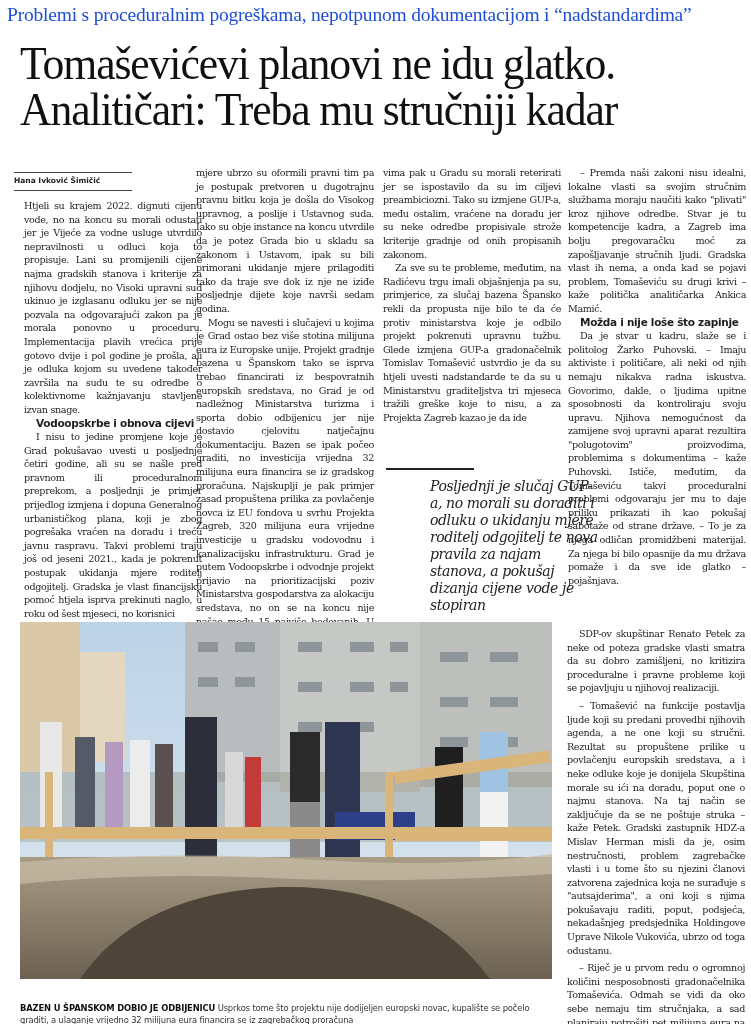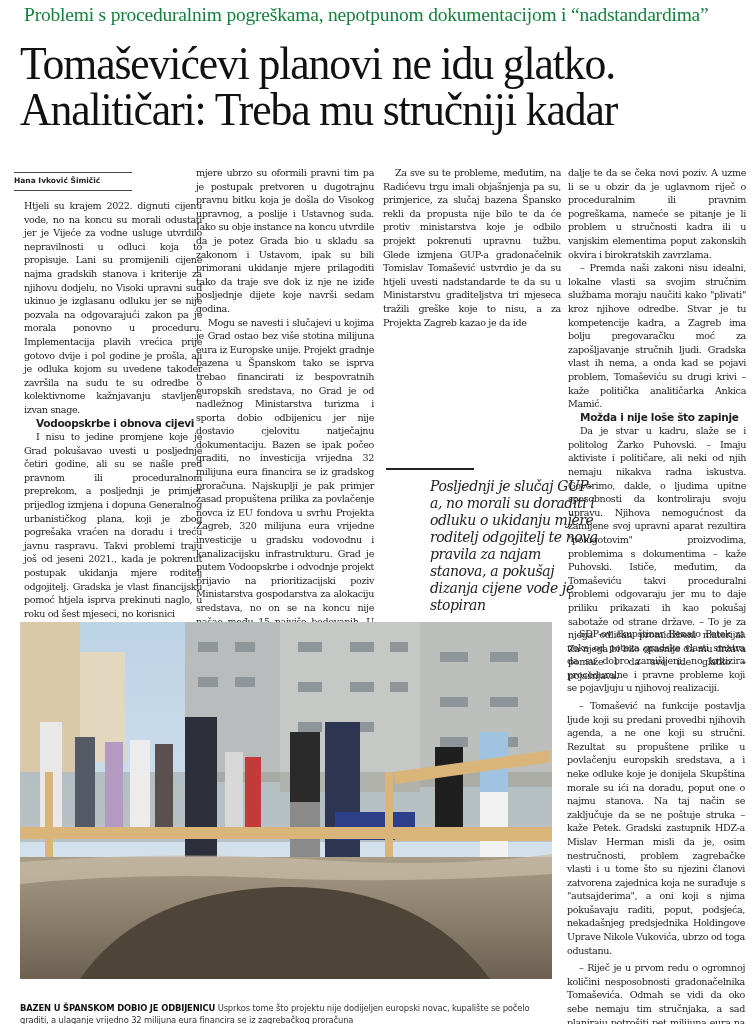--- a/index.html
+++ b/index.html
@@ -1,17 +1,17 @@
 <!DOCTYPE html>
 <html><head>
   <meta charset="utf-8">
   <style>
     html, body { margin:0; padding:0; background:#ffffff; }
     body { width:751px; height:1024px; overflow:hidden; position:relative; color:#1e1e1e; font-family:"DejaVu Serif", serif; }
-    .kicker { position:absolute; left:24px; top:4px; width:720px; font-family:"Liberation Serif", serif; font-size:19.5px; color:#15803d; white-space:nowrap; letter-spacing:-0.2px; }
+    .kicker { position:absolute; left:7px; top:4px; width:720px; font-family:"Liberation Serif", serif; font-size:19.5px; color:#1d4ed8; white-space:nowrap; letter-spacing:-0.2px; }
     .headline { position:absolute; left:20px; top:40px; width:730px; font-family:"Liberation Serif", serif; font-size:47px; line-height:46px; color:#111; letter-spacing:-1.2px; font-weight:normal; margin:0; transform:scaleX(0.93); transform-origin:left top; white-space:nowrap; }
     .col { position:absolute; top:166px; width:178px; font-size:9.6px; line-height:13.6px; text-align:justify; font-family:"DejaVu Serif", serif; letter-spacing:-0.35px; hyphens:manual; }
     .col p { margin:0; text-indent:12px; }
     .col p.first { text-indent:0; }
     .c1 { left:24px; top:180px; }
     .c2 { left:196px; }
     .c3 { left:383px; }
     .c4 { left:568px; }
     .byline-rule { position:absolute; left:14px; width:118px; height:1px; background:#444; }
     .byline { position:absolute; left:14px; top:176px; width:118px; font-family:"DejaVu Sans", sans-serif; font-size:7.5px; font-weight:bold; color:#222; }
@@ -44,28 +44,28 @@
   <p class="subhead">Vodoopskrbe i obnova cijevi</p>
   <p>I nisu to jedine promjene koje je Grad pokušavao uvesti u posljednje četiri godine, ali su se našle pred pravnom ili proceduralnom preprekom, a posljednji je primjer prijedlog izmjena i dopuna Generalnog urbanističkog plana, koji je zbog pogrešaka vraćen na doradu i treću javnu raspravu. Takvi problemi traju još od jeseni 2021., kada je pokrenut postupak ukidanja mjere roditelj odgojitelj. Gradska je vlast financijsku pomoć htjela isprva prekinuti naglo, u roku od šest mjeseci, no korisnici</p>
 </div>
 
 <div class="col c2">
   <p class="first">mjere ubrzo su oformili pravni tim pa je postupak pretvoren u dugotrajnu pravnu bitku koja je došla do Visokog upravnog, a poslije i Ustavnog suda. Iako su obje instance na koncu utvrdile da je potez Grada bio u skladu sa zakonom i Ustavom, ipak su bili primorani ukidanje mjere prilagoditi tako da traje sve dok iz nje ne iziđe posljednje dijete koje navrši sedam godina.</p>
   <p>Mogu se navesti i slučajevi u kojima je Grad ostao bez više stotina milijuna eura iz Europske unije. Projekt gradnje bazena u Španskom tako se isprva trebao financirati iz bespovratnih europskih sredstava, no Grad je od nadležnog Ministarstva turizma i sporta dobio odbijenicu jer nije dostavio cjelovitu natječajnu dokumentaciju. Bazen se ipak počeo graditi, no investicija vrijedna 32 milijuna eura financira se iz gradskog proračuna. Najskuplji je pak primjer zasad propuštena prilika za povlačenje novca iz EU fondova u svrhu Projekta Zagreb, 320 milijuna eura vrijedne investicije u gradsku vodovodnu i kanalizacijsku infrastrukturu. Grad je putem Vodoopskrbe i odvodnje projekt prijavio na prioritizacijski poziv Ministarstva gospodarstva za alokaciju sredstava, no on se na koncu nije našao među 15 najviše bodovanih. U nekim slučaje-</p>
 </div>
 
 <div class="col c3">
+  <p class="first">vima pak u Gradu su morali reterirati jer se ispostavilo da su im ciljevi preambiciozni. Tako su izmjene GUP-a, među ostalim, vraćene na doradu jer su neke odredbe propisivale strože kriterije gradnje od onih propisanih zakonom.</p>
   <p>Za sve su te probleme, međutim, na Radićevu trgu imali objašnjenja pa su, primjerice, za slučaj bazena Špansko rekli da propusta nije bilo te da će protiv ministarstva koje je odbilo projekt pokrenuti upravnu tužbu. Glede izmjena GUP-a gradonačelnik Tomislav Tomašević ustvrdio je da su htjeli uvesti nadstandarde te da su u Ministarstvu graditeljstva tri mjeseca tražili greške koje to nisu, a za Projekta Zagreb kazao je da ide</p>
 </div>
 
 <div class="pull-rule"></div>
 <div class="pullquote">Posljednji je slučaj GUP-a, no morali su doraditi i odluku o ukidanju mjere roditelj odgojitelj te nova pravila za najam stanova, a pokušaj dizanja cijene vode je stopiran</div>
 
 <div class="col c4">
-  <p class="first">dalje te da se čeka novi poziv. A uzme li se u obzir da je uglavnom riječ o proceduralnim ili pravnim pogreškama, nameće se pitanje je li problem u stručnosti kadra ili u vanjskim elementima poput zakonskih okvira i birokratskih zavrzlama.</p>
   <p>– Premda naši zakoni nisu idealni, lokalne vlasti sa svojim stručnim službama moraju naučiti kako "plivati" kroz njihove odredbe. Stvar je tu kompetencije kadra, a Zagreb ima bolju pregovaračku moć za zapošljavanje stručnih ljudi. Gradska vlast ih nema, a onda kad se pojavi problem, Tomaševiću su drugi krivi – kaže politička analitičarka Ankica Mamić.</p>
   <p class="subhead">Možda i nije loše što zapinje</p>
   <p>Da je stvar u kadru, slaže se i politolog Žarko Puhovski. – Imaju aktiviste i političare, ali neki od njih nemaju nikakva radna iskustva. Govorimo, dakle, o ljudima upitne sposobnosti da kontroliraju svoju upravu. Njihova nemogućnost da zamijene svoj upravni aparat rezultira "polugotovim" proizvodima, problemima s dokumentima – kaže Puhovski. Ističe, međutim, da Tomaševiću takvi proceduralni problemi odgovaraju jer mu to daje priliku prikazati ih kao pokušaj sabotaže od strane države. – To je za njega odličan promidžbeni materijal. Za njega bi bilo opasnije da mu država pomaže i da sve ide glatko – pojašnjava.</p>
 </div>
 
 <div class="photo">
   <svg width="532" height="357" viewBox="0 0 532 357">
     <defs>
       <linearGradient id="sky" x1="0" y1="0" x2="0" y2="1">
         <stop offset="0" stop-color="#bcd3e6"></stop>

